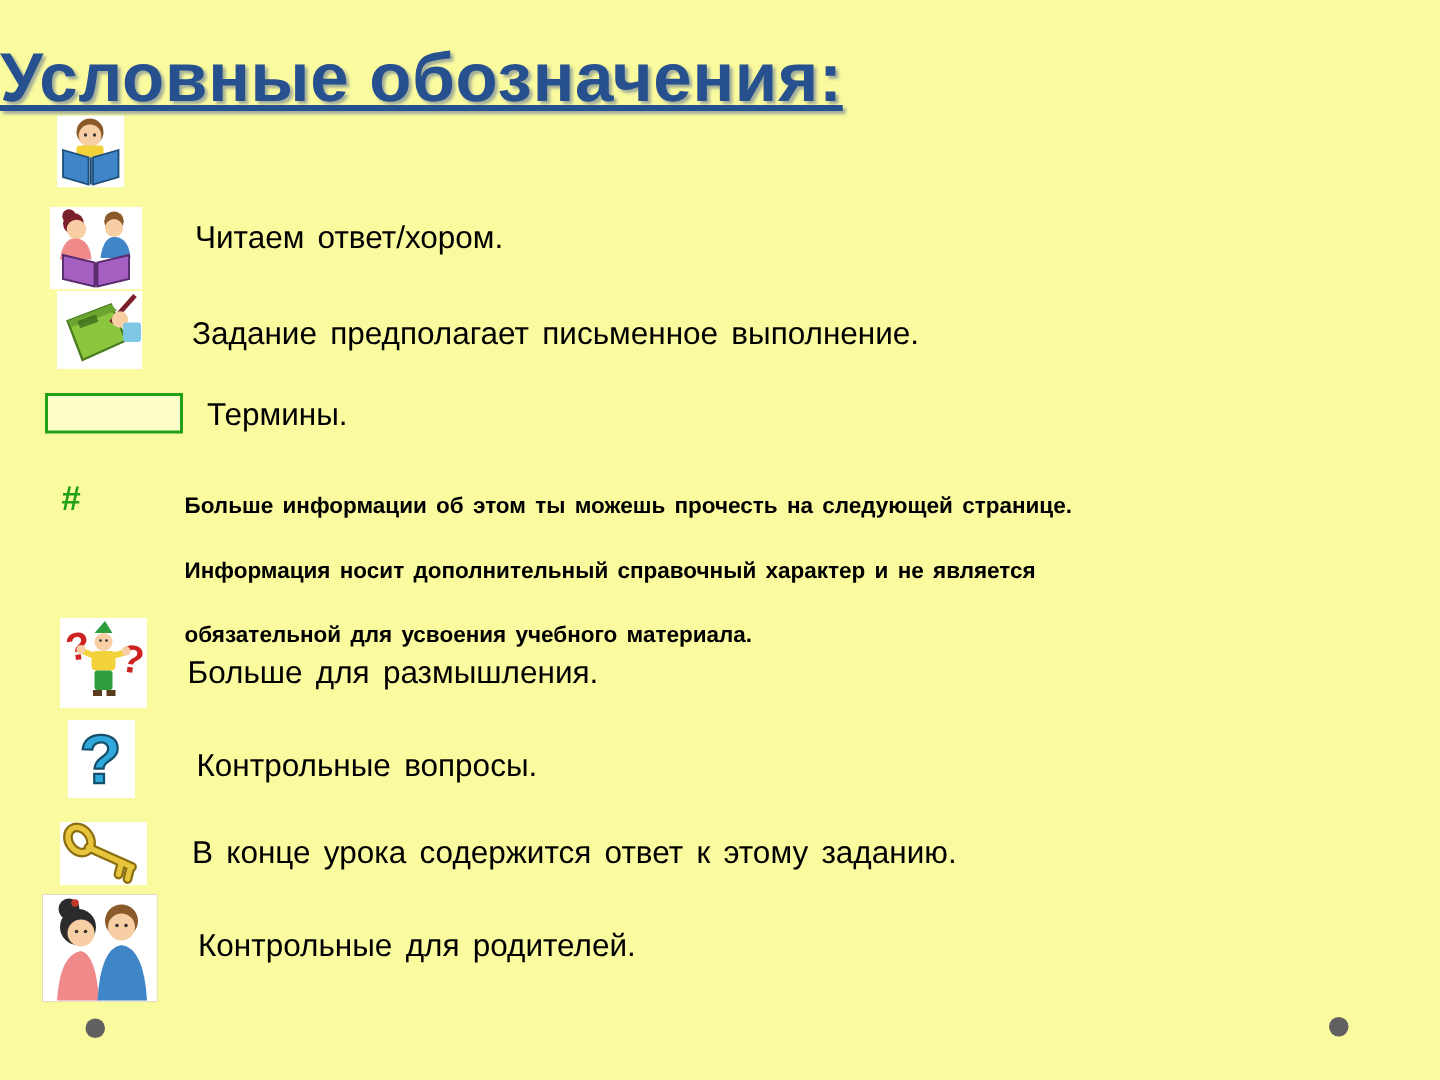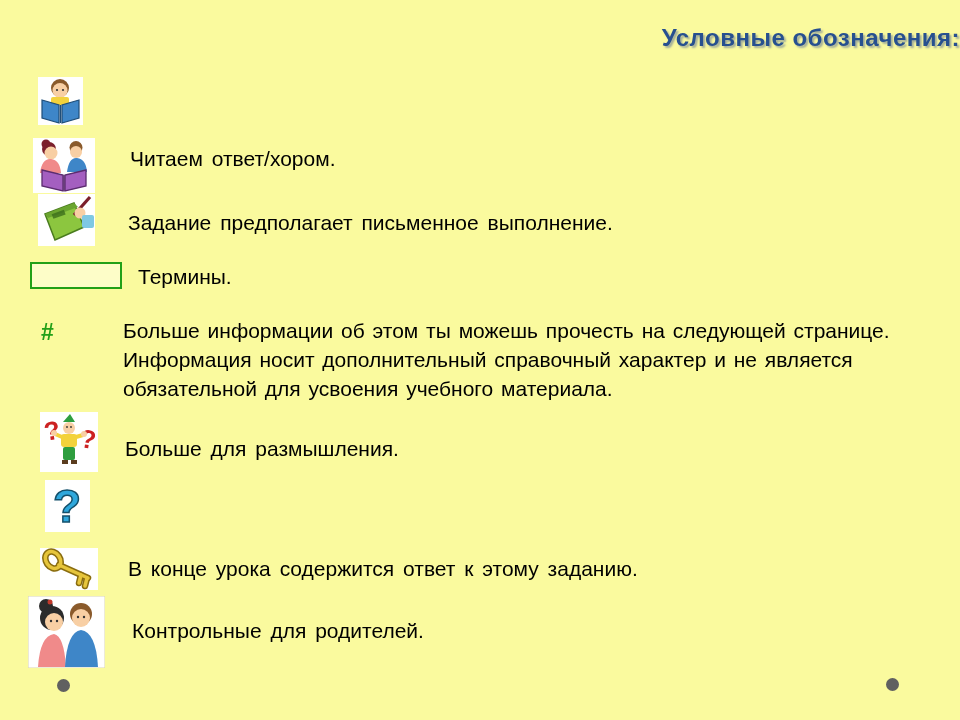--- a/index.html
+++ b/index.html
@@ -5,35 +5,36 @@
   html,body{margin:0;padding:0;}
   .slide{
     position:relative;
     width:960px;height:720px;
     background:var(--color-background,#FAFA9E);
     font-family:"Liberation Sans",sans-serif;
     overflow:hidden;
   }
   .slide-title{
     position:absolute;left:0;top:24px;width:100%;
-    text-align:right;
-    font-size:24px;font-weight:bold;letter-spacing:.5px;
+    text-align:left;
+    font-size:46px;font-weight:bold;letter-spacing:.5px;
     color:var(--color-title,#27508F);
     text-shadow:2px 2px 2px rgba(90,110,150,.55);
+    text-decoration:underline;
   }
   .icon{position:absolute;}
   .label{
     position:absolute;
     font-size:21px;color:var(--color-text,#000);
     white-space:nowrap;word-spacing:3px;
   }
   .para{
     position:absolute;left:123px;top:316px;width:790px;
-    font-size:21px;color:var(--color-text,#000);
-    line-height:29px;white-space:pre-wrap;word-spacing:2px;
+    font-size:15px;color:var(--color-text,#000);
+    line-height:43px;white-space:pre-wrap;word-spacing:2px;font-weight:bold;
   }
   .hash{
     position:absolute;left:41px;top:319px;
     font-size:23px;font-weight:bold;
     color:var(--color-green,#22A018);
   }
   .terms-box{
     position:absolute;left:30px;top:262px;width:88px;height:23px;
     border:2px solid var(--color-green,#22A018);
     background:rgba(255,255,235,.55);
@@ -114,20 +115,21 @@
     <rect x="23" y="35" width="12" height="13" rx="2" fill="#2e9e3f"></rect>
     <rect x="22" y="48" width="6" height="4" fill="#5a3c1e"></rect>
     <rect x="31" y="48" width="6" height="4" fill="#5a3c1e"></rect>
   </svg>
   <div class="label" style="left:125px;top:437px">Больше для размышления.</div>
 
   <svg class="icon" style="left:45px;top:480px" width="45" height="52" viewBox="0 0 45 52">
     <rect x="0" y="0" width="45" height="52" fill="#ffffff"></rect>
     <text x="22" y="42" text-anchor="middle" font-size="46" font-weight="bold" fill="#2fa8dc" stroke="#14506b" stroke-width="1.5" font-family="Liberation Sans,sans-serif">?</text>
   </svg>
+  <div class="label" style="left:131px;top:499px">Контрольные вопросы.</div>
 
   <svg class="icon" style="left:40px;top:548px" width="58" height="42" viewBox="0 0 58 42">
     <rect x="0" y="0" width="58" height="42" fill="#ffffff"></rect>
     <g stroke="#8a6d10" stroke-width="6.5" fill="none" stroke-linecap="round">
       <ellipse cx="13" cy="12" rx="7" ry="9" transform="rotate(-35 13 12)"></ellipse>
       <line x1="19" y1="17" x2="48" y2="30"></line>
       <line x1="41" y1="27" x2="39" y2="35"></line>
       <line x1="47" y1="30" x2="45" y2="38"></line>
     </g>
     <g stroke="#e6c53c" stroke-width="3.5" fill="none" stroke-linecap="round">

